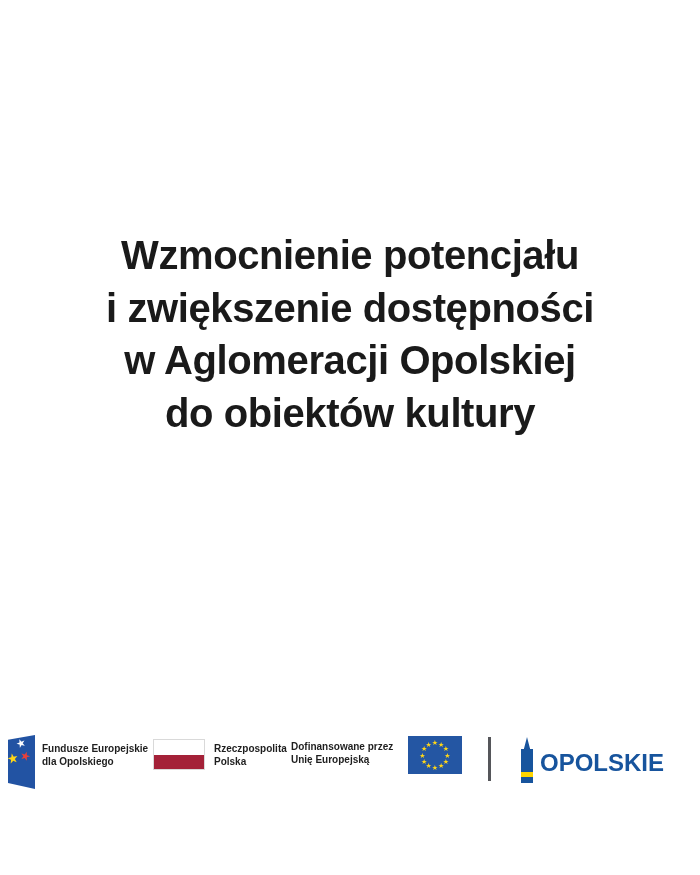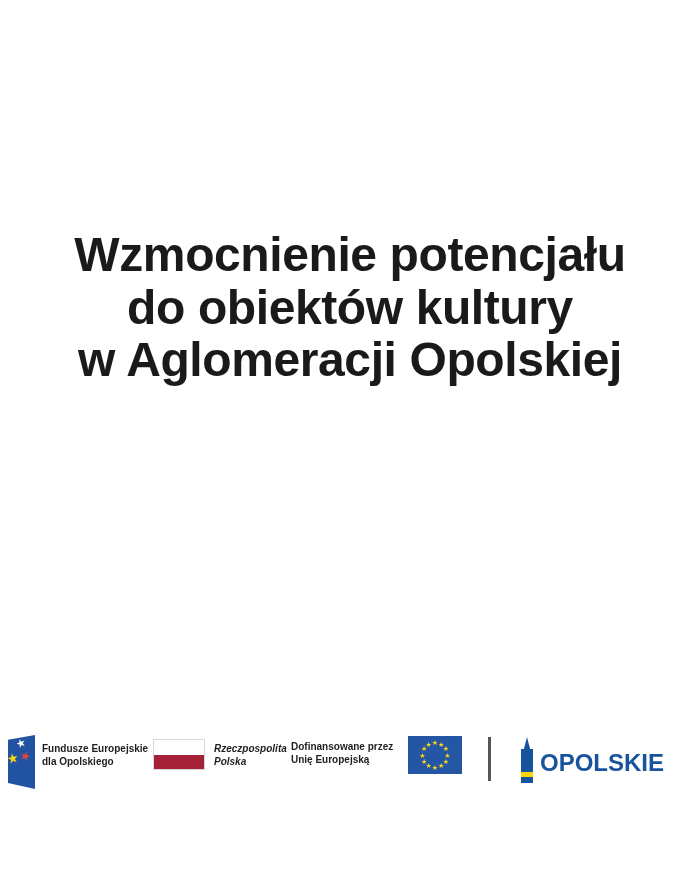--- a/index.html
+++ b/index.html
@@ -19,37 +19,37 @@
   }
 
   
   .title-block {
     position: absolute;
     top: 229px;
     left: 0;
     width: 700px;
     text-align: center;
     font-weight: bold;
-    font-size: 48px;
+    font-size: 40px;
     line-height: 52.5px;
     letter-spacing: -0.4px;
     color: var(--title-color, #111);
   }
 
   
   .caption {
     position: absolute;
     font-size: 10px;
     line-height: 12.5px;
     font-weight: 600;
     color: var(--caption-color, #1e1e1e);
     white-space: nowrap;
   }
   .fe-caption { left: 42px;  top: 743px; }
-  .pl-caption { left: 214px; top: 743px; font-style: italic; }
+  .pl-caption { left: 214px; top: 743px; }
   .eu-caption { left: 291px; top: 741px; width: 109px; }
 
   
   .fe-flag {
     position: absolute;
     left: 8px; top: 735px;
     width: 27px; height: 54px;
     background: var(--fe-blue, #2253A3);
     clip-path: polygon(0 9%, 100% 0, 100% 100%, 0 89%);
   }
@@ -118,22 +118,23 @@
     white-space: nowrap;
   }
 </style>
 </head>
 <body>
 
 <div class="page">
 
   <div class="title-block">
     <div>Wzmocnienie potencjału</div>
+    <div>i zwiększenie dostępności</div>
+    <div>w Aglomeracji Opolskiej</div>
     <div>do obiektów kultury</div>
-    <div>w Aglomeracji Opolskiej</div>
   </div>
 
   <div>
 
     <div class="fe-flag">
       <span class="fe-star s-white">★</span>
       <span class="fe-star s-yellow">★</span>
       <span class="fe-star s-red">★</span>
     </div>
     <div class="caption fe-caption">

